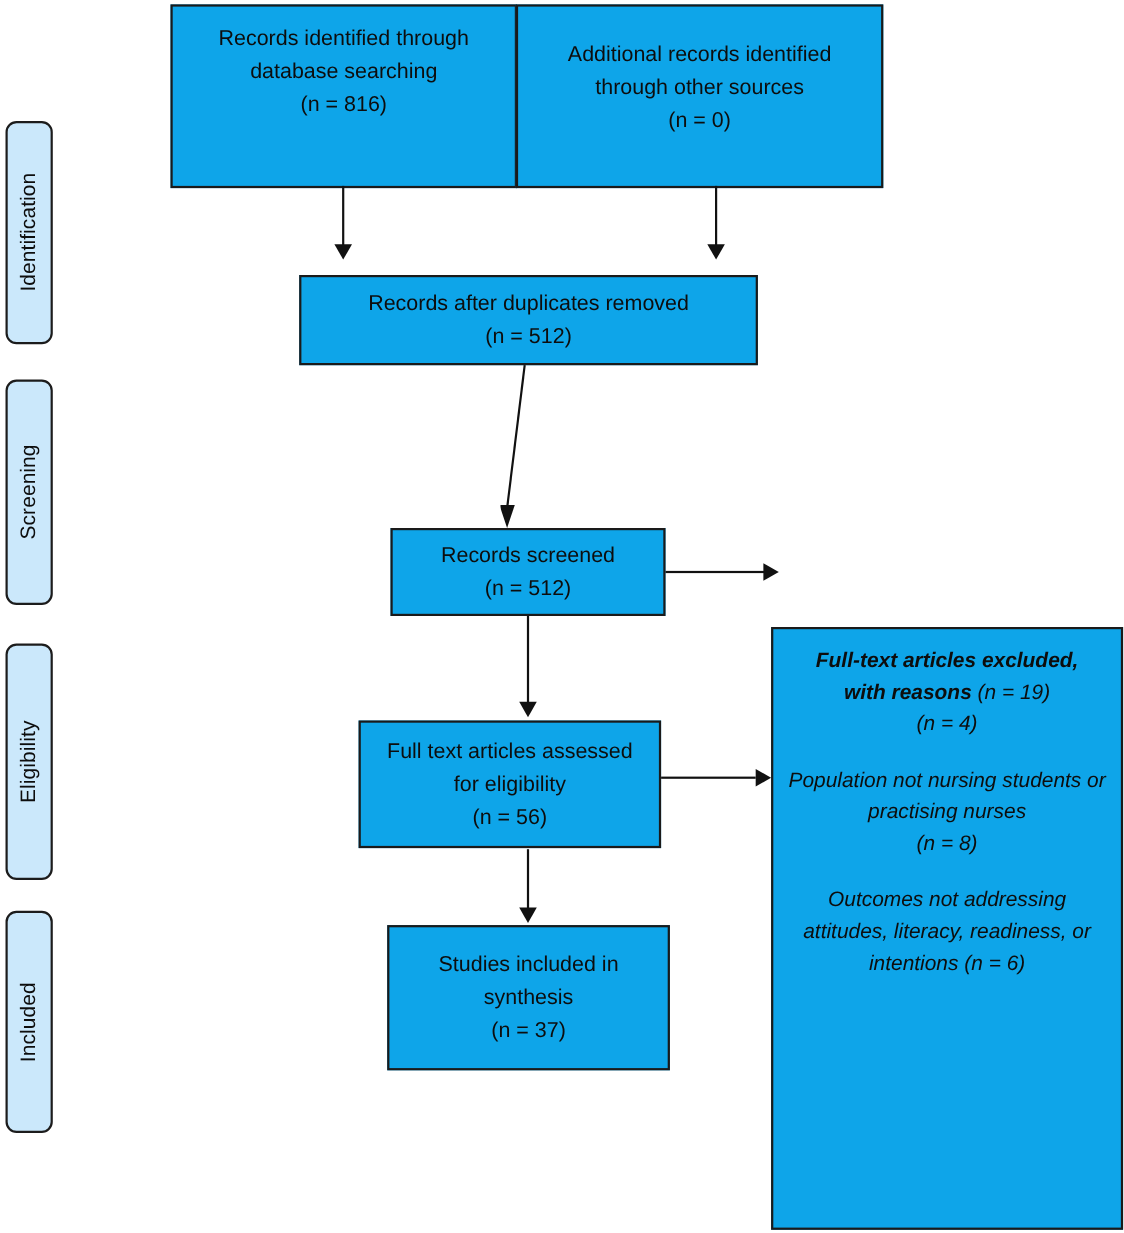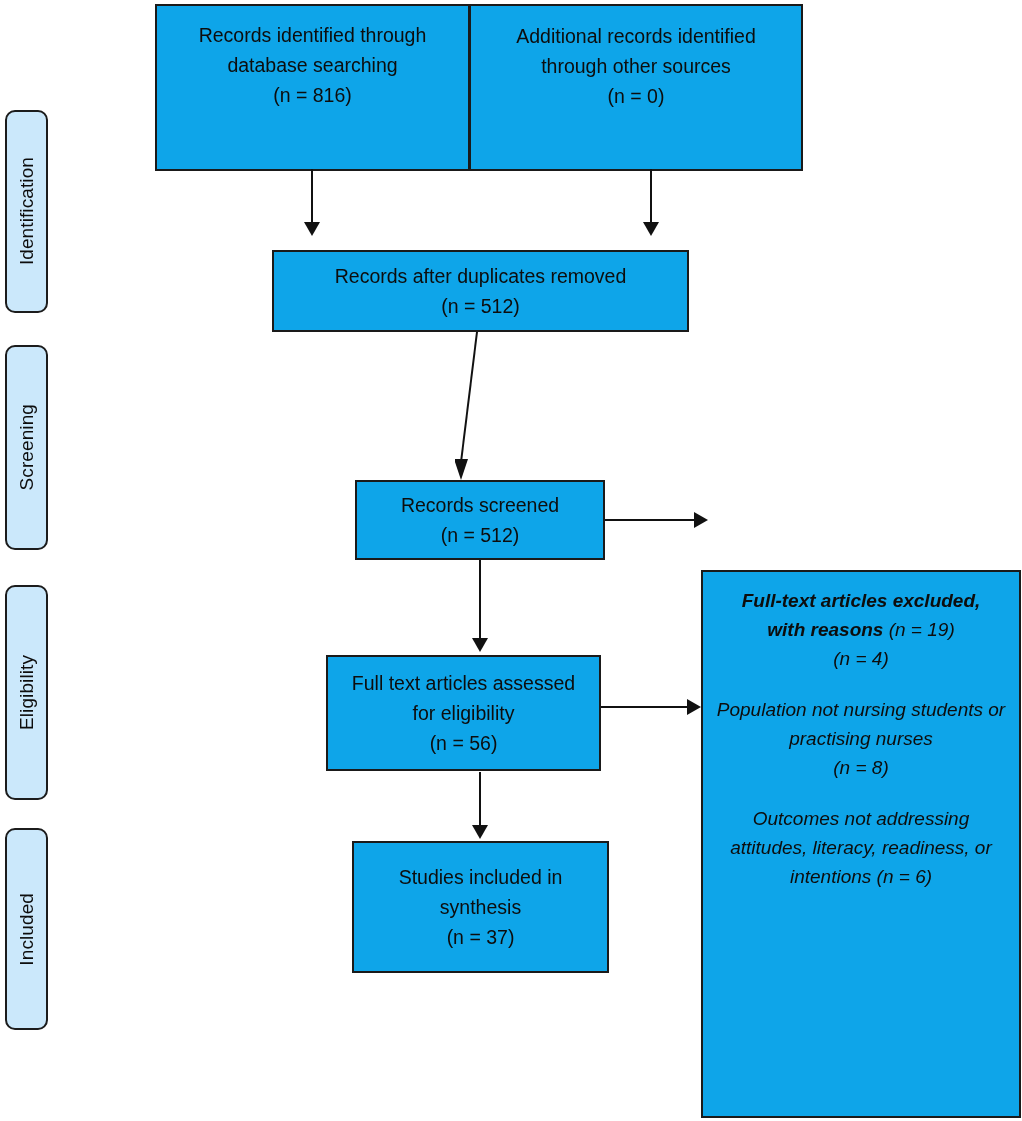--- a/index.html
+++ b/index.html
@@ -53,21 +53,21 @@
     text-align: center;
   }
   .box .line {
     font-size: 19.5px;
     line-height: 30px;
     white-space: nowrap;
   }
   .box.wrapable .line { white-space: normal; }
 
   .box-top-left    { left: 155px; top: 4px;   width: 315px; height: 167px; justify-content: flex-start; padding-top: 14px; }
-  .box-top-right   { left: 469px; top: 4px;   width: 334px; height: 167px; justify-content: flex-start; padding-top: 15px; }
+  .box-top-right   { left: 469px; top: 4px;   width: 334px; height: 167px; justify-content: flex-start; padding-top: 28px; }
   .box-dupes       { left: 272px; top: 250px; width: 417px; height: 82px;  justify-content: center; }
   .box-screened    { left: 355px; top: 480px; width: 250px; height: 80px;  justify-content: center; }
   .box-excluded    { left: 708px; top: 453px; width: 284px; height: 107px; justify-content: center; }
   .box-fulltext    { left: 326px; top: 655px; width: 275px; height: 116px; justify-content: center; }
   .box-included    { left: 352px; top: 841px; width: 257px; height: 132px; justify-content: center; }
   .box-reasons     { left: 701px; top: 570px; width: 320px; height: 548px; justify-content: flex-start; padding: 14px 10px 0 10px; }
 
   .box-reasons .line { font-size: 19px; line-height: 29px; white-space: normal; font-style: italic; }
   .box-reasons .bold { font-weight: bold; }
   .box-reasons .gap  { height: 22px; }

